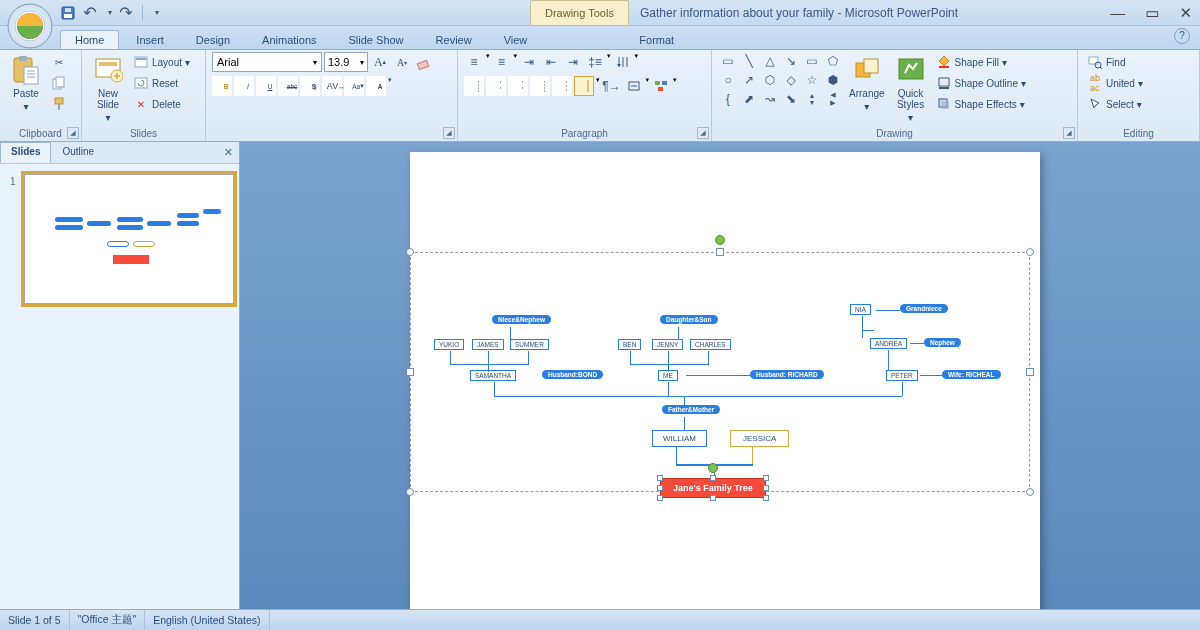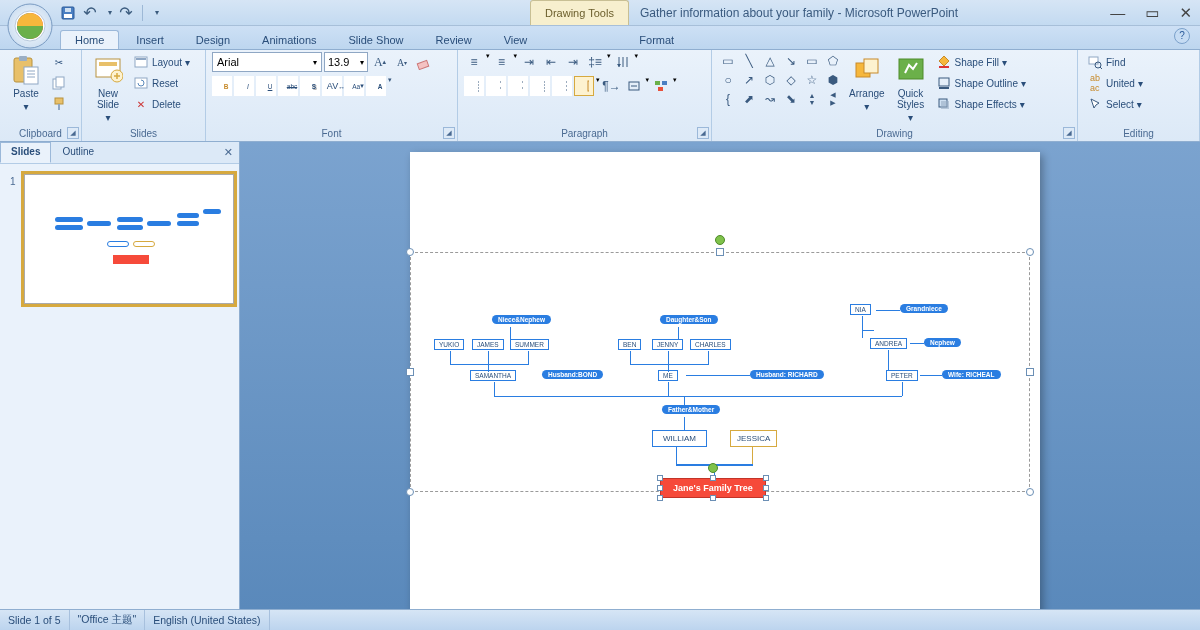--- a/index.html
+++ b/index.html
@@ -261,21 +261,20 @@
         <div class="ribic box" style="font-size:9px">AV<span style="font-size:7px">↔</span></div>
         <div class="ribic box">Aa<span style="font-size:7px">▾</span></div>
         <div class="ribic box">
               <div style="font-weight:bold">A</div>
               <div class="colorstrip" style="background:#d33;margin-top:-2px"></div>
             </div>
             <span style="font-size:7px;color:#3a5a7f">▾</span>
       </div>
     </div>
       </div>
-    <div class="grp-label">Font</div>
     <div class="grp-launch">◢</div>
   </div>
 
   <div class="grp" style="width:254px">
     <div class="grp-body">
         <div class="col" style="gap:4px">
       <div class="row">
         <div class="ribic">≡</div>
             <span style="font-size:7px">▾</span>
         <div class="ribic">≡</div>
@@ -536,21 +535,21 @@
       <div class="node pill" style="left:532px;top:218px">Wife: RICHEAL</div>
       <div class="ln" style="left:452px;top:164px;width:1px;height:22px"></div>
       <div class="ln" style="left:452px;top:178px;width:12px;height:1px"></div>
       <div class="ln" style="left:478px;top:198px;width:1px;height:20px"></div>
       <div class="ln" style="left:466px;top:158px;width:24px;height:1px"></div>
       <div class="ln" style="left:500px;top:191px;width:14px;height:1px"></div>
       <div class="ln" style="left:510px;top:223px;width:22px;height:1px"></div>
 
       <div class="node pill" style="left:252px;top:253px">Father&amp;Mother</div>
       <div class="node box" style="left:242px;top:278px;padding:3px 10px;font-size:8px">WILLIAM</div>
-      <div class="node box y" style="left:320px;top:278px;padding:3px 6px;font-size:8px">JESSICA</div>
+      <div class="node box y" style="left:320px;top:278px;padding:3px 12px;font-size:8px">JESSICA</div>
       <div class="ln" style="left:84px;top:230px;width:1px;height:14px"></div>
       <div class="ln" style="left:258px;top:230px;width:1px;height:14px"></div>
       <div class="ln" style="left:492px;top:230px;width:1px;height:14px"></div>
       <div class="ln" style="left:84px;top:244px;width:408px;height:1px"></div>
       <div class="ln" style="left:274px;top:244px;width:1px;height:10px"></div>
       <div class="ln" style="left:274px;top:265px;width:1px;height:13px"></div>
       <div class="ln" style="left:266px;top:294px;width:1px;height:18px;background:#2a7de1"></div>
       <div class="ln" style="left:342px;top:294px;width:1px;height:18px;background:#d6a93f"></div>
       <div class="ln" style="left:266px;top:312px;width:77px;height:2px;background:#2a7de1"></div>
       <div class="ln" style="left:304px;top:312px;width:1px;height:14px;background:#2a7de1"></div>

